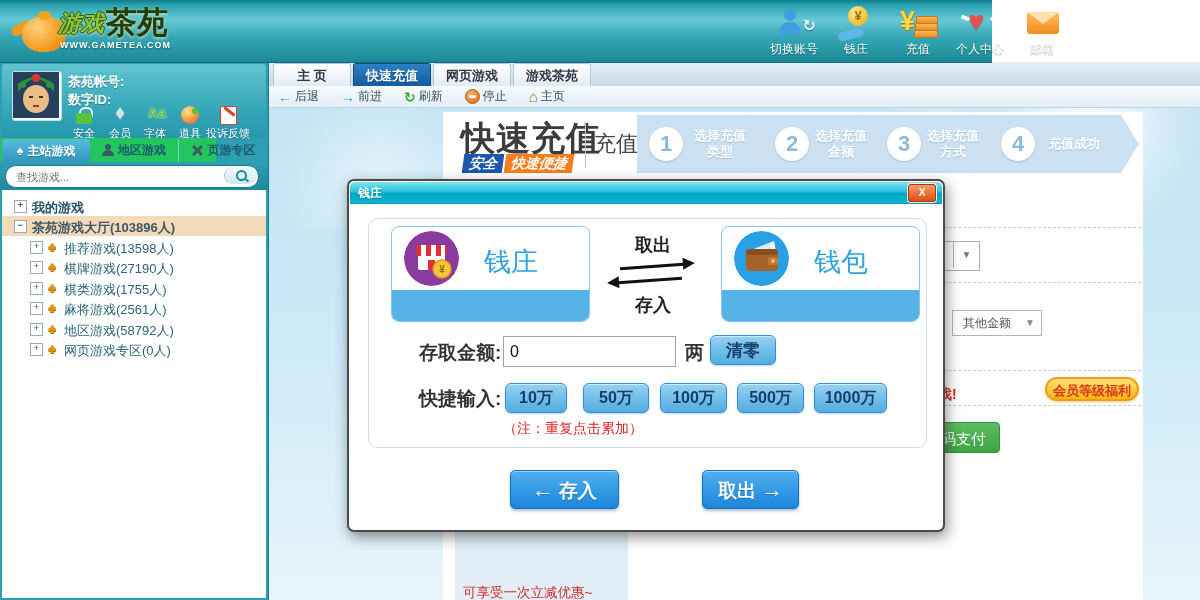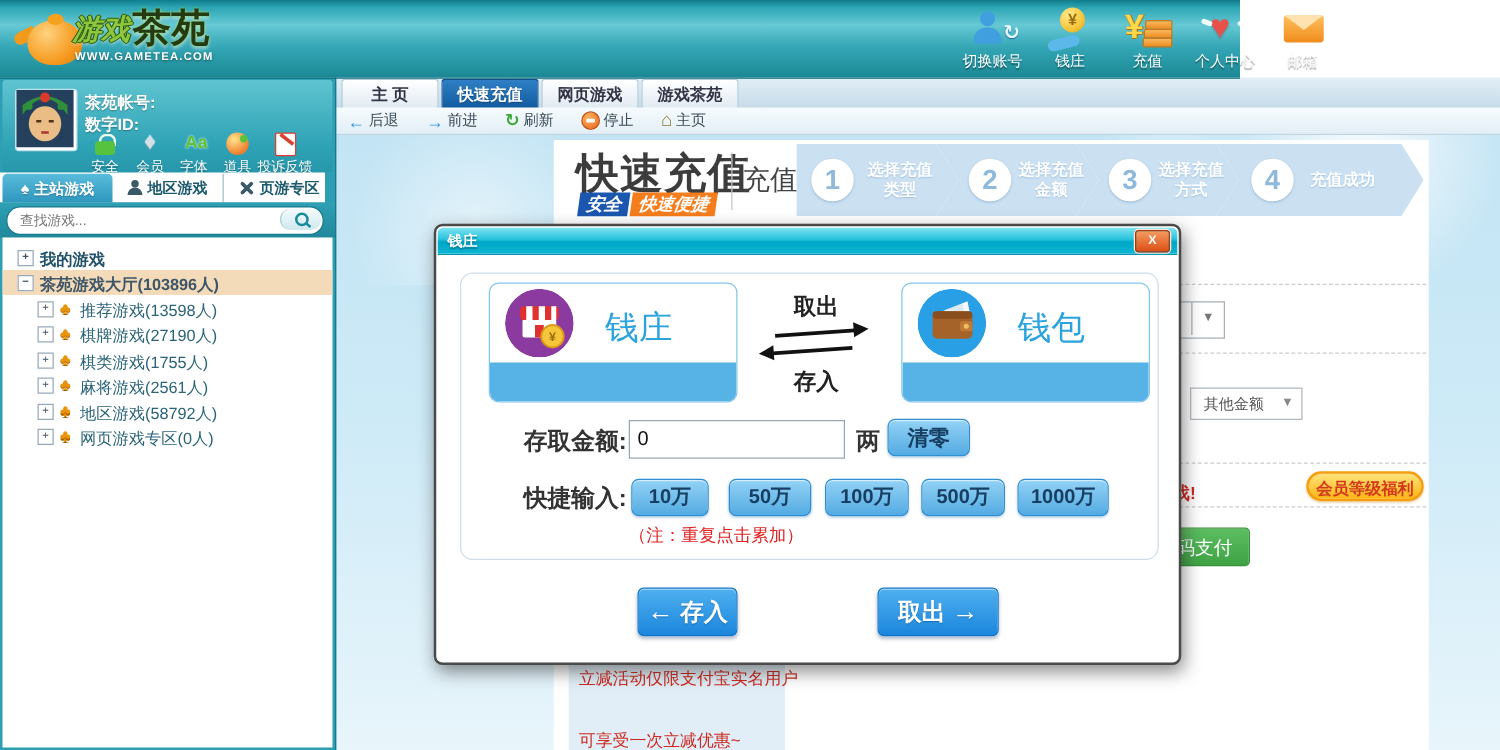--- a/index.html
+++ b/index.html
@@ -55,21 +55,21 @@
   .qicon .ql{display:block;margin-top:21px;font-size:11px;color:#fff;text-shadow:0 1px 1px rgba(0,0,0,.3);white-space:nowrap}
   .qart{position:absolute;left:50%;top:0;transform:translateX(-50%);width:22px;height:20px}
   .lockb{position:absolute;left:3px;top:8px;width:16px;height:11px;background:#57c23d;border-radius:3px}
   .locku{position:absolute;left:6px;top:2px;width:10px;height:8px;border:2px solid #eafff0;border-bottom:none;border-radius:6px 6px 0 0}
   .gmdia{position:absolute;left:0;top:-2px;width:22px;font-size:18px;color:#d5e0e6;text-shadow:0 1px 1px #8fa4ad,0 -1px 1px #fff;text-align:center}
   .gmaa{position:absolute;left:0;top:0;width:22px;text-align:right;font-size:14px;font-weight:bold;color:#5fc231;text-shadow:0 0 2px #fff}
   .gmbag{position:absolute;left:2px;top:1px;width:18px;height:18px;border-radius:50%;background:radial-gradient(circle at 35% 30%,#ffe58a,#f08030 70%)}
   .gmbag:after{content:"";position:absolute;left:11px;top:2px;width:6px;height:6px;border-radius:50%;background:#57c23d}
   .gmbook{position:absolute;left:3px;top:1px;width:15px;height:17px;background:#fff;border:1px solid #d84030;border-radius:2px}
   .gmbook:after{content:"";position:absolute;left:2px;top:3px;width:13px;height:3px;background:#d84030;transform:rotate(38deg)}
-  #side-tabs{position:absolute;left:0;top:76px;width:260px;height:24px;background:#ffffff}
+  #side-tabs{position:absolute;left:0;top:76px;width:216px;height:24px;background:#22c55e}
   .stab{position:absolute;top:1px;height:23px;text-align:center;font-size:12px;font-weight:bold;line-height:23px;color:#1e5a6e;cursor:pointer;white-space:nowrap}
   .stab.active{background:linear-gradient(180deg,#58bcdb,#2f97be);color:#fff;border-radius:4px 4px 0 0;text-shadow:0 1px 1px rgba(0,0,0,.25)}
   .stab .sp{font-size:13px;margin-right:4px}
   .mini-person{display:inline-block;position:relative;width:12px;height:12px;vertical-align:-2px;margin-right:4px}
   .mini-person:before{content:"";position:absolute;left:3px;top:0;width:6px;height:6px;border-radius:50%;background:#3a5a68}
   .mini-person:after{content:"";position:absolute;left:0;top:6px;width:12px;height:6px;border-radius:6px 6px 0 0;background:#3a5a68}
   .mini-x{display:inline-block;position:relative;width:13px;height:12px;vertical-align:-2px;margin-right:4px}
   .mini-x:before,.mini-x:after{content:"";position:absolute;left:0;top:5px;width:13px;height:3px;background:#3a5a68;border-radius:2px}
   .mini-x:before{transform:rotate(45deg)}.mini-x:after{transform:rotate(-45deg)}
   #search-strip{position:absolute;left:0;top:100px;width:268px;height:28px;background:linear-gradient(180deg,#2fa0b4,#21889c)}
@@ -402,21 +402,20 @@
         <span>其他金额</span>
         <span class="arr">▼</span>
       </div>
       <div class="dash" style="left:196px;top:258px;width:502px"></div>
       <span id="frag-red">游戏!</span>
       <div id="vip-badge">会员等级福利</div>
       <div class="dash" style="left:196px;top:293px;width:502px"></div>
       <div id="pay-btn">扫码支付</div>
 
       <div id="promo-box">
-        <div class="pl" style="top:96px">立减活动仅限支付宝实名用户</div>
         <div class="pl" style="top:146px">可享受一次立减优惠~</div>
       </div>
     </div>
   </div>
 </div>
 
 <div id="modal">
   <div id="mtitle">
     <span class="tt">钱庄</span>
     <div id="mclose">X</div>
@@ -470,21 +469,21 @@
     <span class="mlabel" style="left:50px;top:167px">快捷输入:</span>
     <div class="qbtn" style="left:136px;top:164px;width:62px;line-height:28px;font-size:16px">10万</div>
     <div class="qbtn" style="left:214px;top:164px;width:66px;line-height:28px;font-size:16px">50万</div>
     <div class="qbtn" style="left:291px;top:164px;width:67px;line-height:28px;font-size:16px">100万</div>
     <div class="qbtn" style="left:368px;top:164px;width:67px;line-height:28px;font-size:16px">500万</div>
     <div class="qbtn" style="left:445px;top:164px;width:73px;line-height:28px;font-size:16px">1000万</div>
 
     <div id="mnote">（注：重复点击累加）</div>
   </div>
 
-  <div class="abtn" style="left:161px;width:80px">
+  <div class="abtn" style="left:161px;width:109px">
     <span class="ar">←</span>
     <span>存入</span>
   </div>
   <div class="abtn" style="left:353px;width:97px">
     <span>取出</span>
     <span class="ar">→</span>
   </div>
 </div>
 
 </body></html>

